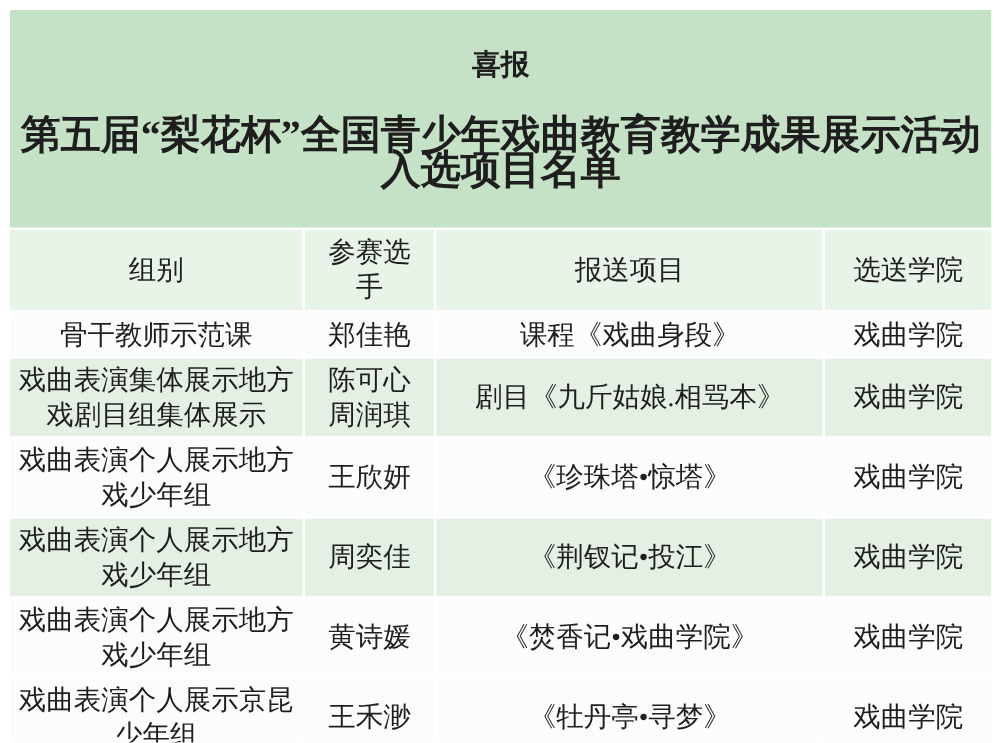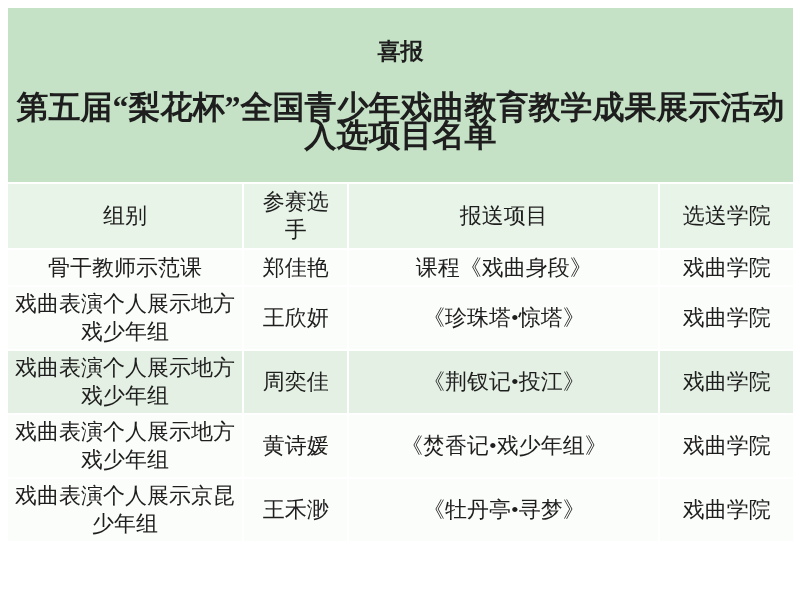--- a/index.html
+++ b/index.html
@@ -82,39 +82,47 @@
         <td>报送项目</td>
         <td>选送学院</td>
       </tr>
 
       <tr class="row-w h-single">
         <td>骨干教师示范课</td>
         <td>郑佳艳</td>
         <td>课程《戏曲身段》</td>
         <td>戏曲学院</td>
       </tr>
+      <tr class="row-g h-double">
+        <td>戏曲表演集体展示地方
+戏剧目组集体展示</td>
+        <td>陈可心
+周润琪</td>
+        <td>剧目《九斤姑娘.相骂本》</td>
+        <td>戏曲学院</td>
+      </tr>
       <tr class="row-w h-double">
         <td>戏曲表演个人展示地方
 戏少年组</td>
         <td>王欣妍</td>
         <td>《珍珠塔•惊塔》</td>
         <td>戏曲学院</td>
       </tr>
       <tr class="row-g h-double">
         <td>戏曲表演个人展示地方
 戏少年组</td>
         <td>周奕佳</td>
         <td>《荆钗记•投江》</td>
         <td>戏曲学院</td>
       </tr>
       <tr class="row-w h-double">
         <td>戏曲表演个人展示地方
 戏少年组</td>
         <td>黄诗媛</td>
-        <td>《焚香记•戏少年组》</td>
+        <td>《焚香记•戏曲学院》</td>
         <td>戏曲学院</td>
       </tr>
       <tr class="row-w h-double">
         <td>戏曲表演个人展示京昆
 少年组</td>
         <td>王禾渺</td>
         <td>《牡丹亭•寻梦》</td>
         <td>戏曲学院</td>
       </tr>
 

